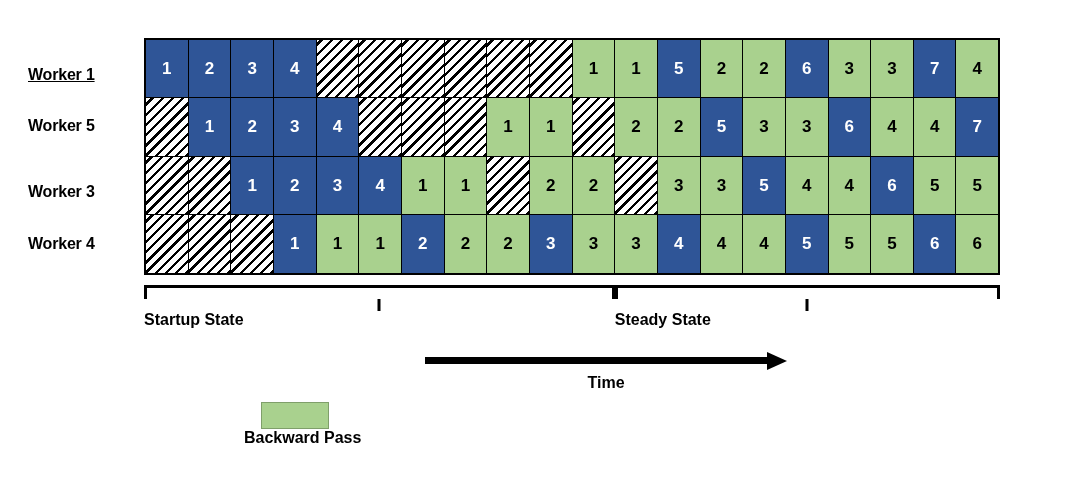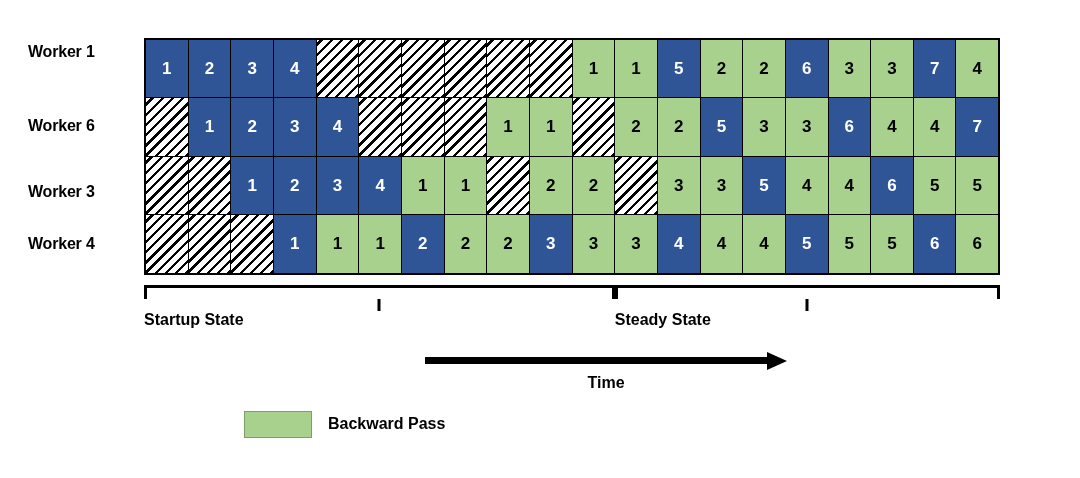--- a/index.html
+++ b/index.html
@@ -139,21 +139,21 @@
     width:640px; height:32px;
     display:flex;
     align-items:center;
   }
   .legend-item{
     display:flex;
     align-items:center;
     white-space:nowrap;
   }
   .legend-item.spacer-a{margin-right:76px;}
-  .legend-item.spacer-b{margin-right:78px;}
+  .legend-item.spacer-b{margin-right:78px;flex-direction:column;}
   .swatch{
     width:68px;height:27px;
     border:1.6px solid #000;
     box-sizing:border-box;
     margin-right:16px;
     flex:0 0 auto;
   }
   .swatch.forward{background:#2F5597;}
   .swatch.backward{background:#A9D18E;border-color:#7f9f6a;}
   .swatch.idle{
@@ -168,22 +168,22 @@
     font-weight:bold;
     color:#000;
   }
 </style>
 </head>
 <body>
 
 <div id="stage">
 
   <div id="worker-labels">
-      <div class="worker-label" style="top: 43px;">Worker 1</div>
-      <div class="worker-label" style="top: 116.875px;">Worker 6</div>
+      <div class="worker-label" style="top: 66px; text-decoration: underline;">Worker 1</div>
+      <div class="worker-label" style="top: 116.875px;">Worker 5</div>
       <div class="worker-label" style="top: 183px;">Worker 3</div>
       <div class="worker-label" style="top: 235.375px;">Worker 4</div>
     </div>
 
   <div id="grid">
       <div class="grid-row">
         <div class="cell forward">1</div>
         <div class="cell forward">2</div>
         <div class="cell forward">3</div>
         <div class="cell forward">4</div>

